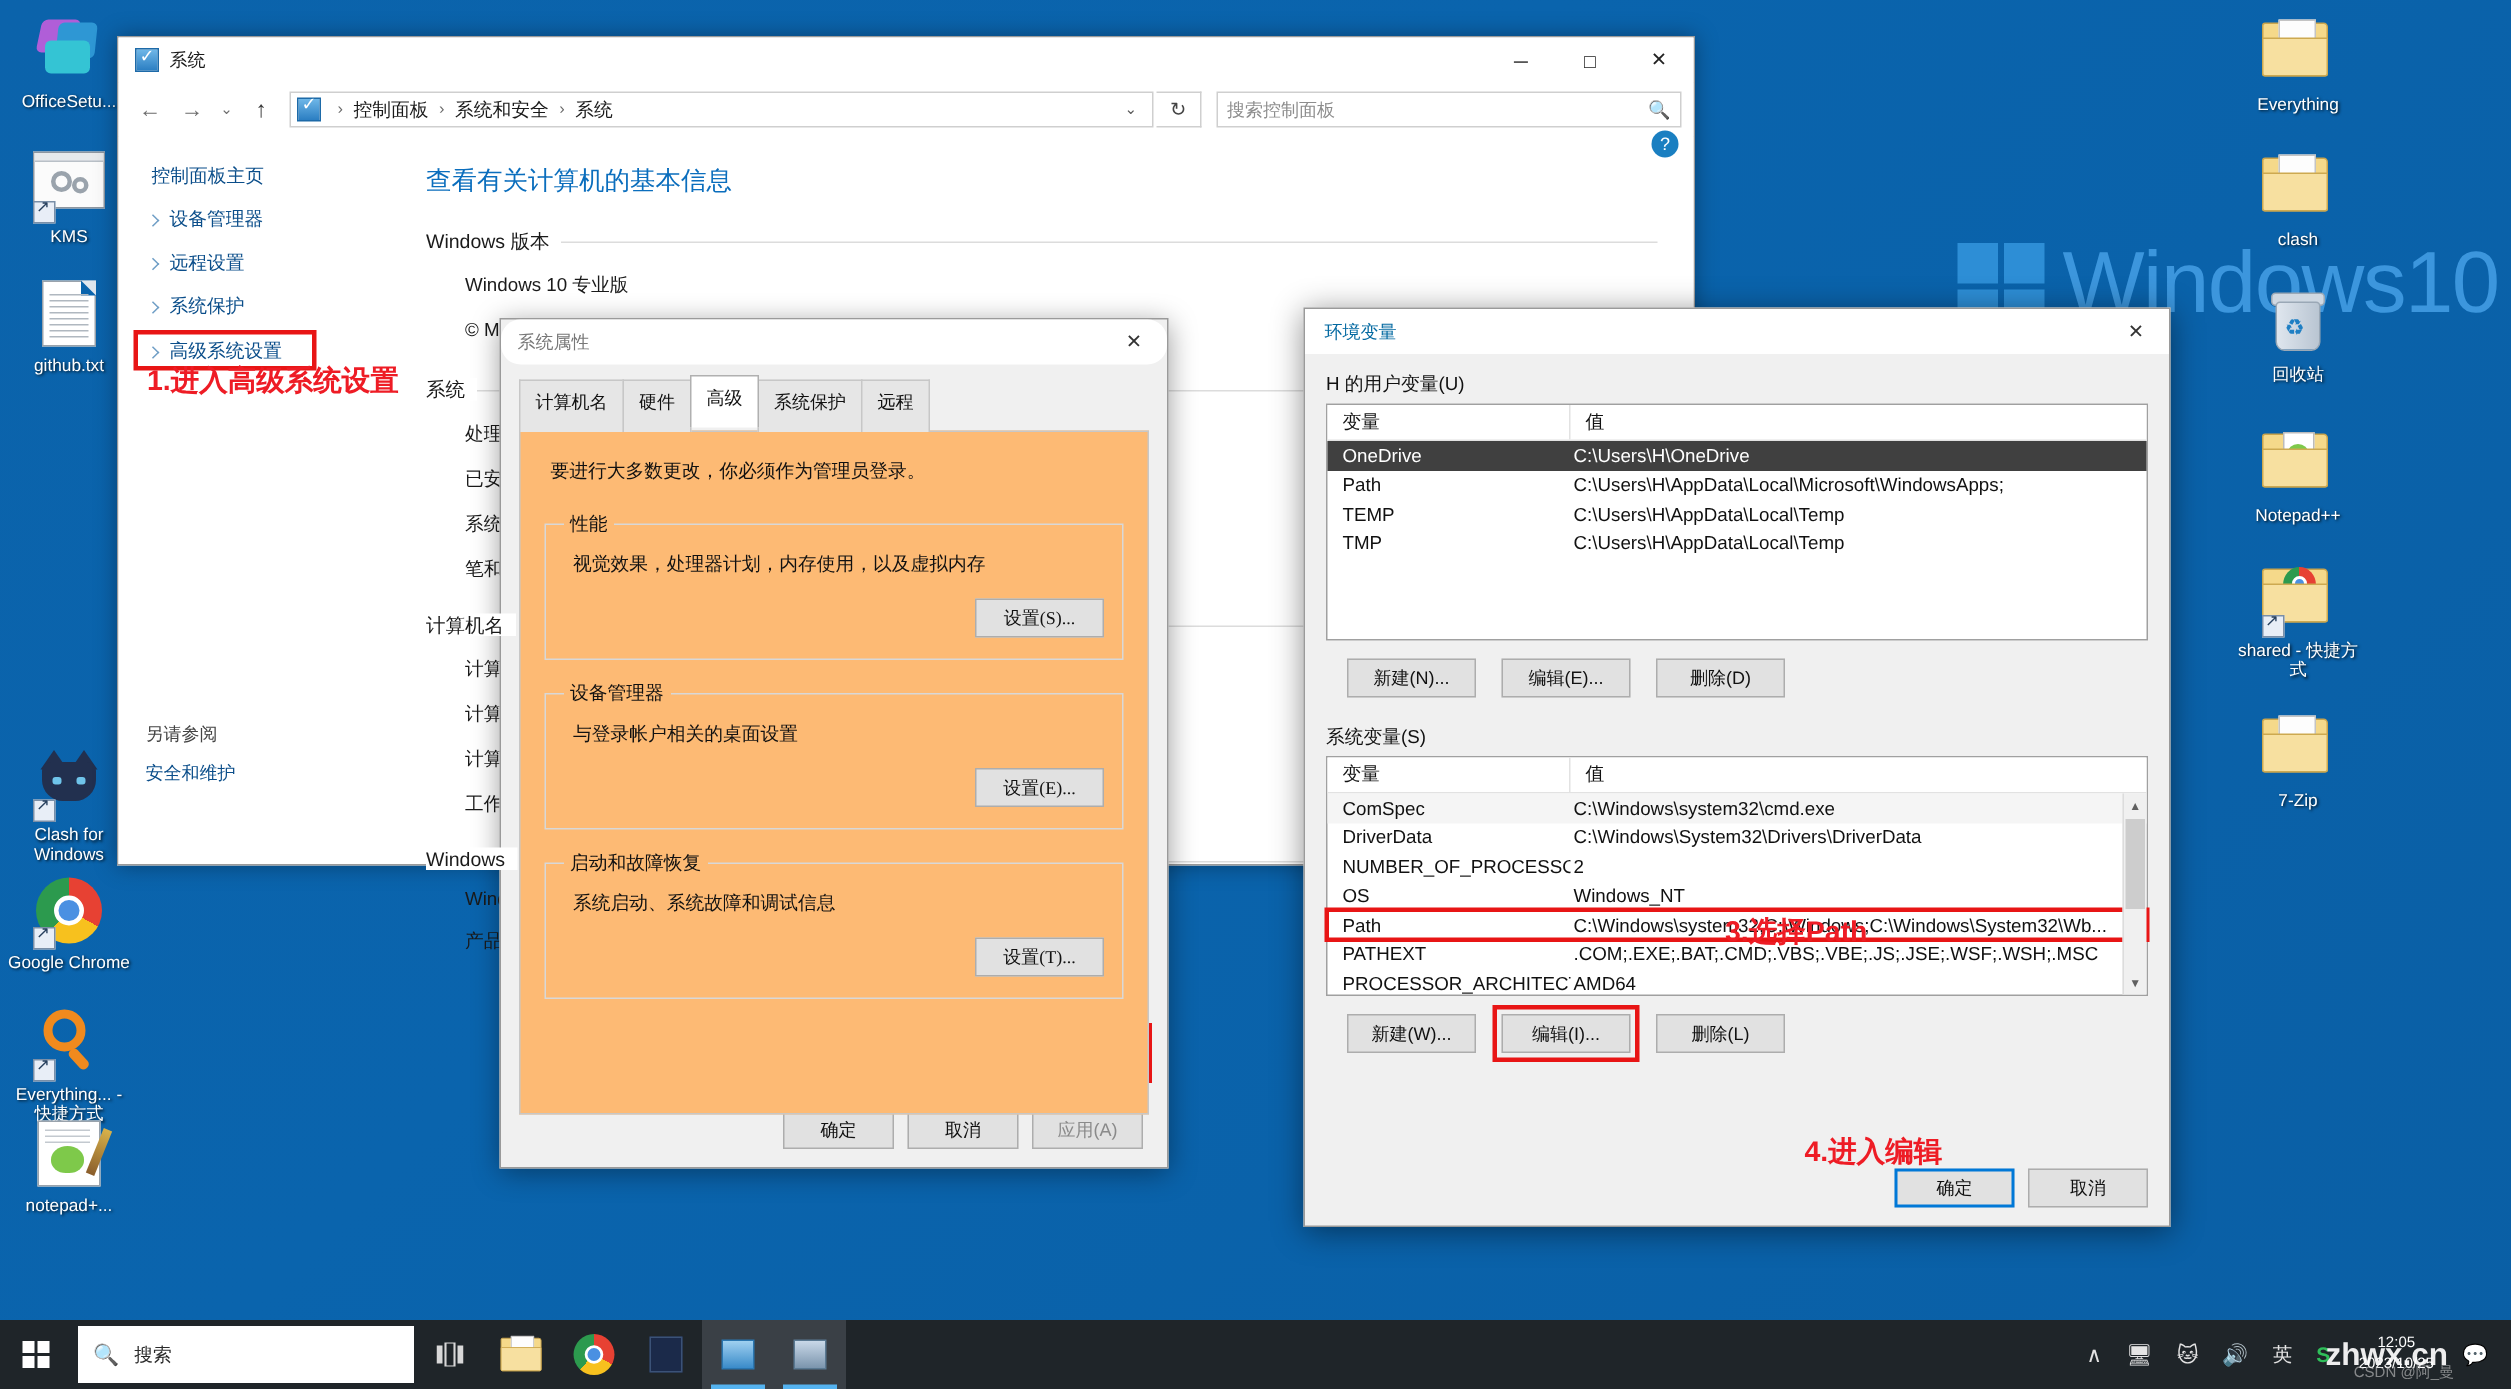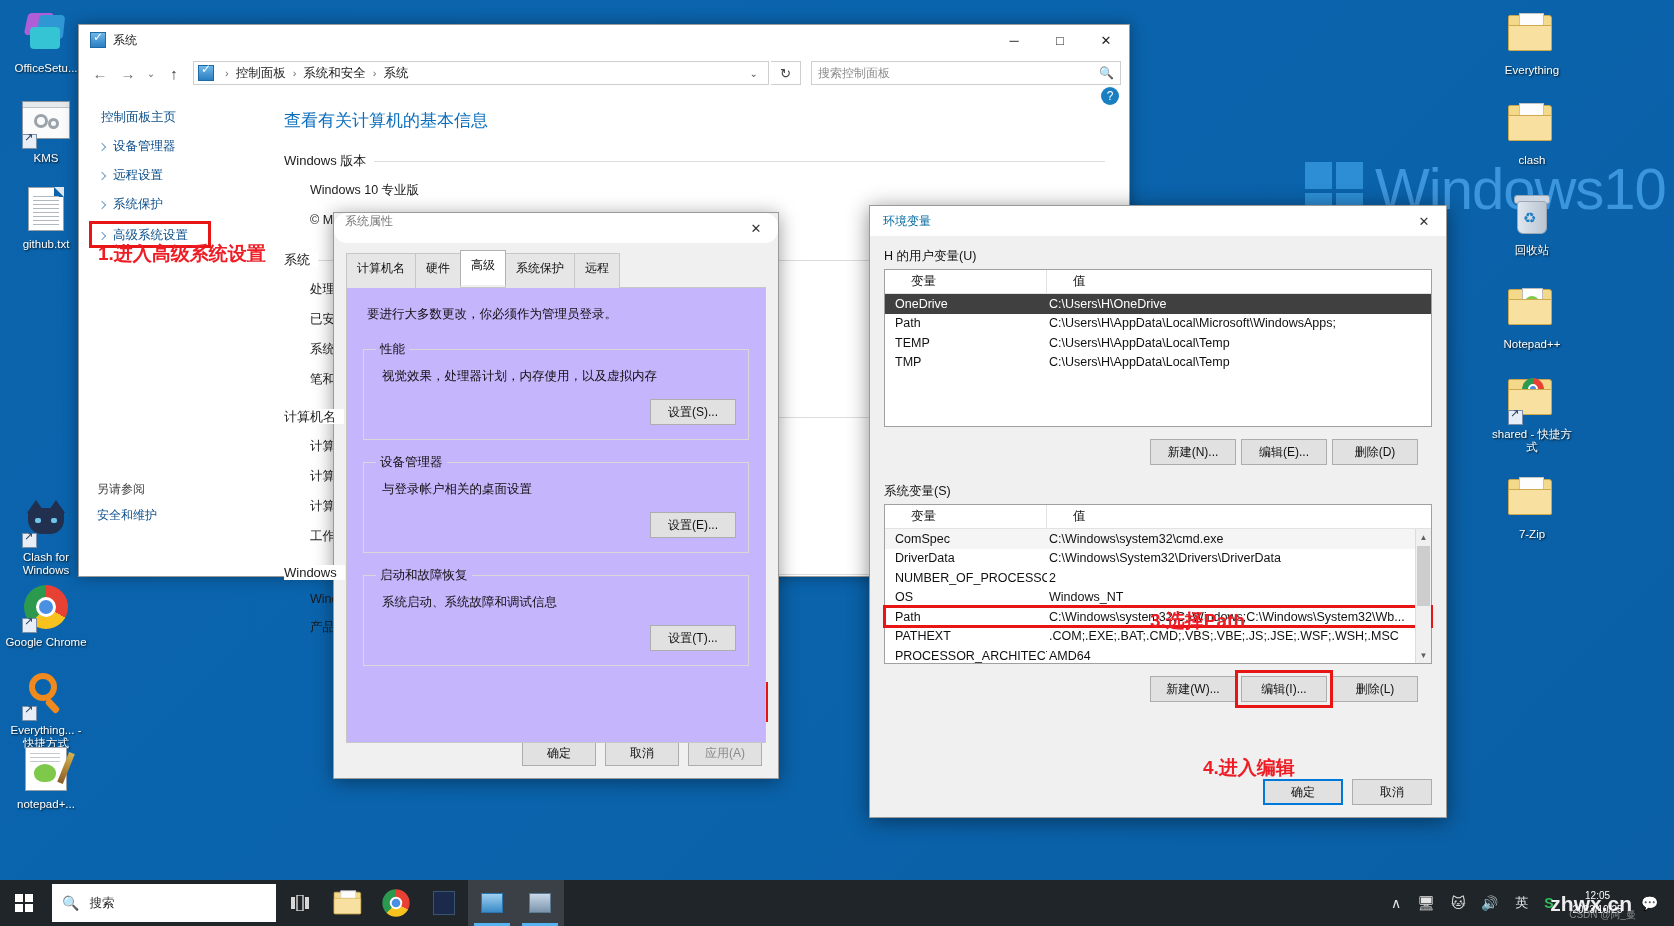--- a/index.html
+++ b/index.html
@@ -179,31 +179,31 @@
   .cp-sec span { background:#fff; position:relative; z-index:1; padding-right:8px; }
   .cp-row { font-size:12.5px; color:#1a1a1a; margin:0 0 13px 26px; }
   .cp-help { position:absolute; right:10px; top:-4px; width:18px; height:18px; border-radius:50%;
       background:#1a7fc1; color:#fff; font-size:12px; display:flex; align-items:center; justify-content:center;}
 
   
   #sysprop {
     position:absolute; left:333px; top:212px; width:446px; height:567px;
     background:#f0f0f0; border:1px solid #9a9a9a; box-shadow:0 3px 18px rgba(0,0,0,.4);
   }
-  #sysprop .dlg-title { height:30px; display:flex; background:#fff;border-radius:13px; }
+  #sysprop .dlg-title { height:30px; display:flex; align-items:center; background:#fff;border-radius:13px; }
   #sysprop .dlg-title .t { font-size:12px; color:#787878; margin-left:11px; }
   .dlg-x { margin-left:auto; width:44px; height:30px; display:flex; align-items:center;
       justify-content:center; font-size:13px; color:#333; }
 
   .tabs { display:flex; padding:10px 0 0 12px; position:relative; z-index:2; }
   .tab { font-size:12px; color:#111; padding:6px 10px 7px; border:1px solid #c7c7c7;
       border-bottom:none; background:#e6e6e6; margin-right:-1px; }
   .tab.active { background:#fff; border-color:#b0b0b0; position:relative; top:-3px; padding-bottom:11px; }
-  .tab-panel { margin:0 12px 0 12px; border:1px solid #c7c7c7; background:#c4b5fd; height:456px;
-      margin-top:-1px; position:relative; z-index:1; padding:18px 16px 0; }
+  .tab-panel { margin:0 12px 0 12px; border:1px solid #c7c7c7; background:#fdba74; height:456px;
+      margin-top:-1px; position:relative; z-index:1; padding:18px 16px 0;font-family:Liberation Serif, serif; }
   .panel-note { font-size:12.5px; color:#111; margin:0 0 18px 4px; }
   fieldset.grp { border:1px solid #d8d8d8; margin:0 0 14px 0; padding:6px 12px 14px;
       position:relative; }
   fieldset.grp legend { font-size:12.5px; color:#111; padding:0 4px; }
   .grp-desc { font-size:12.5px; color:#111; margin:4px 0 0 6px; }
   .w-btn { min-width:86px; height:26px; border:1px solid #adadad; background:#e1e1e1;
       font-size:12px; color:#111; display:inline-flex; align-items:center; justify-content:center;
       padding:0 10px; }
   .grp-btnrow { display:flex; justify-content:flex-end; margin-top:14px; }
   .sysprop-footer { position:absolute; left:0; right:0; bottom:12px; display:flex;
@@ -220,30 +220,30 @@
     background:#f0f0f0; border:1px solid #9a9a9a; box-shadow:0 3px 20px rgba(0,0,0,.45);
   }
   #envdlg .dlg-title { height:30px; display:flex; align-items:center; background:#fff;}
   #envdlg .dlg-title .t { font-size:12px; color:#0369a1; margin-left:13px; }
   .env-section { margin:12px 14px 0; }
   .env-legend { font-size:12.5px; color:#111; margin-bottom:4px; }
   .lv {
     border:1px solid #a0a0a0; background:#fff; position:relative;
   }
   .lv-head { display:flex; height:24px; border-bottom:1px solid #e2e2e2; background:#fff;}
-  .lv-head .hc { font-size:12.5px; color:#111; padding:3px 0 0 26px; }
+  .lv-head .hc { font-size:12.5px; color:#111; padding:3px 0 0 10px; }
   .lv-head .hc.c1 { width:162px; border-right:1px solid #e2e2e2; }
   .lv-head .hc.c2 { flex:1; }
   .lv-rows { position:relative; }
   .lv-row { display:flex; height:19.5px; align-items:center; font-size:12.5px; color:#111; }
   .lv-row .v1 { width:162px; padding-left:10px; overflow:hidden; white-space:nowrap; }
   .lv-row .v2 { flex:1; padding-left:2px; overflow:hidden; white-space:nowrap; }
   .lv-row.selected { background:#404040; color:#fff;justify-content:flex-end; }
   .lv-row.alt { background:#f5f5f5; }
-  .env-btnrow { display:flex; justify-content:flex-end; gap:5px; margin:12px 14px 0; }
+  .env-btnrow { display:flex; justify-content:flex-start; gap:17px; margin:12px 14px 0; }
   #sysvar-scroll { position:absolute; right:0; top:24px; bottom:0; width:16px;
       background:#f0f0f0; border-left:1px solid #dcdcdc; }
   #sysvar-scroll .arr { height:16px; display:flex; align-items:center; justify-content:center;
       font-size:8px; color:#606060; }
   #sysvar-scroll .thumb { position:absolute; left:1px; right:1px; top:17px; height:60px; background:#cdcdcd;}
   #path-highlight { position:absolute; left:-2px; right:-2px; height:23px; border:3px solid #e81515;
       pointer-events:none; }
   #edit-btn-hl { position:absolute; left:-6px; top:-6px; right:-6px; bottom:-6px;
       border:3px solid #e81515; pointer-events:none; }
   #env-footer { position:absolute; right:14px; bottom:12px; display:flex; gap:9px; }

